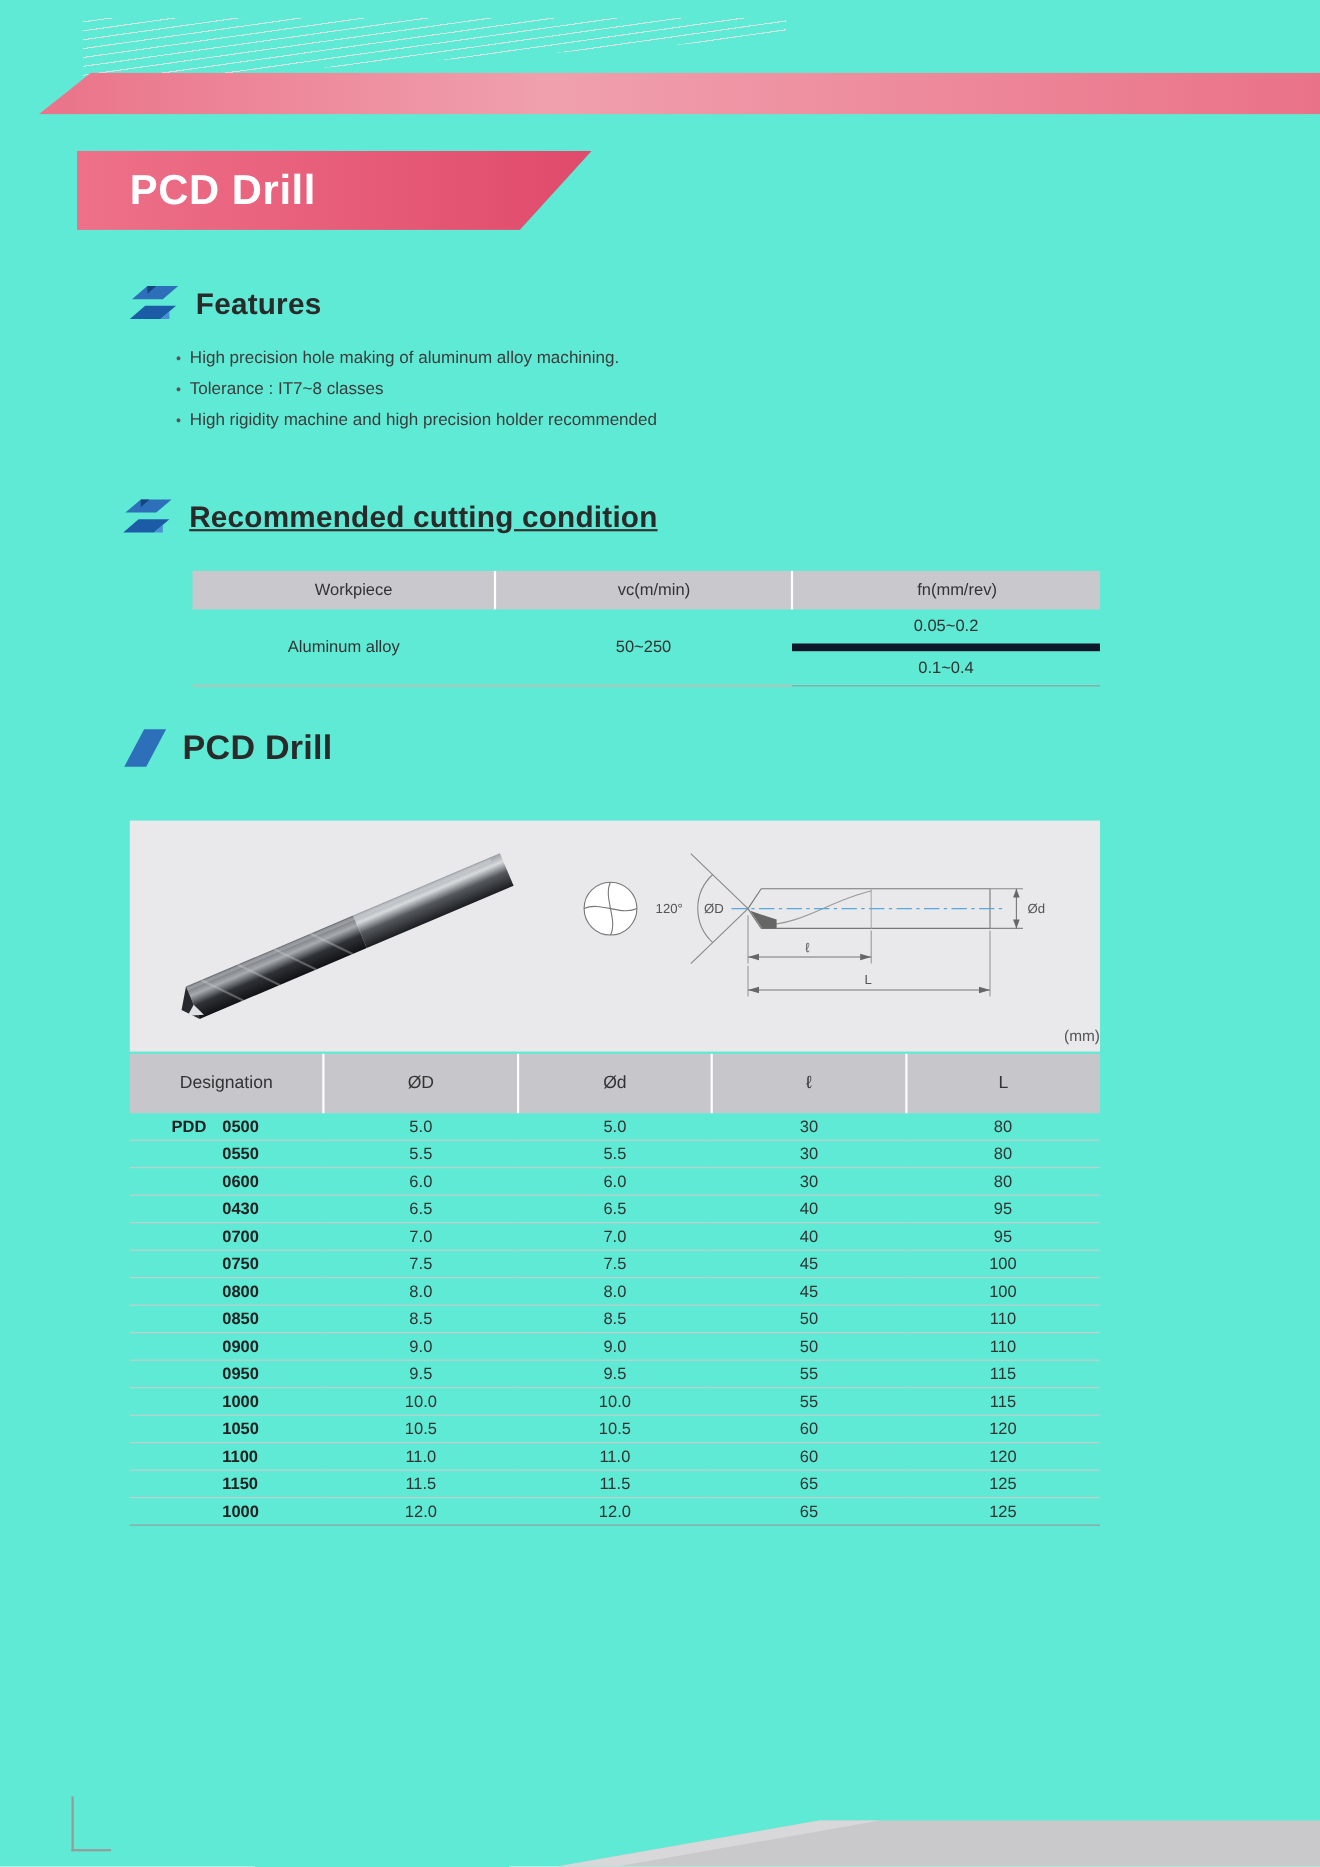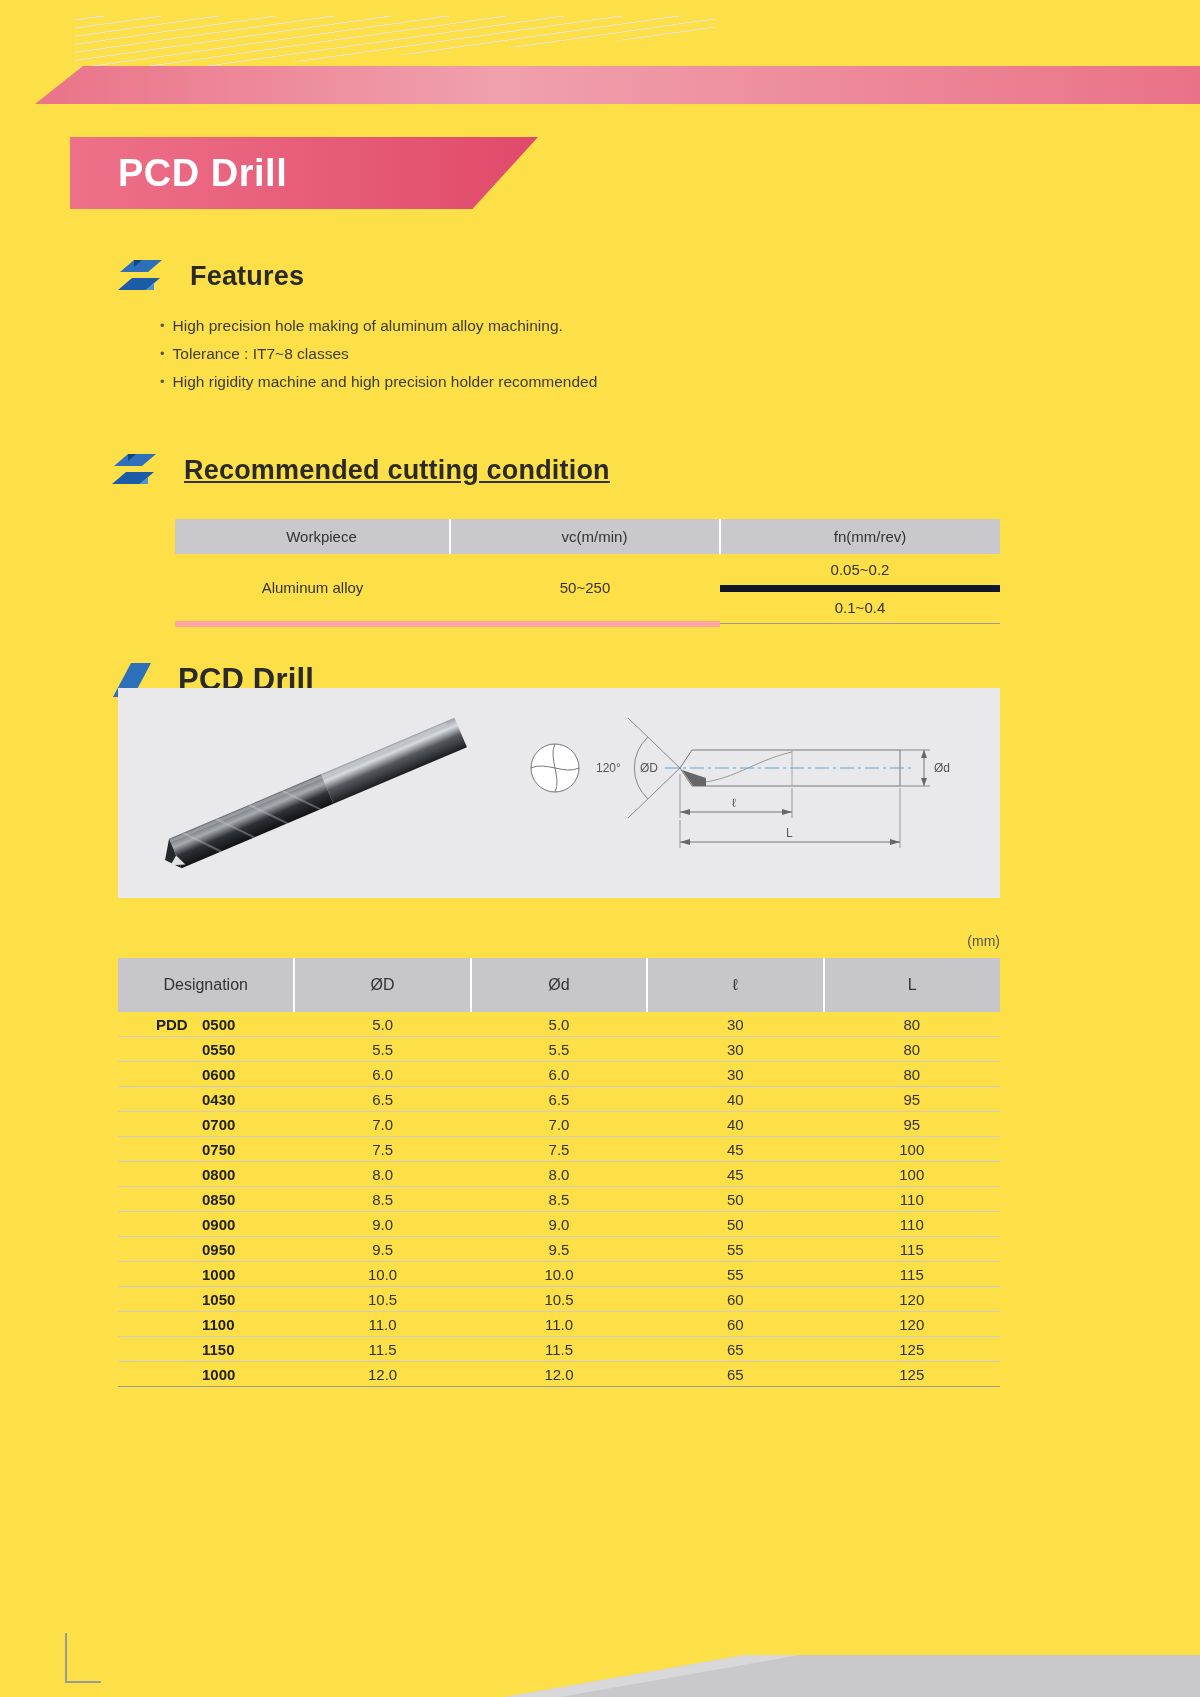--- a/index.html
+++ b/index.html
@@ -1,58 +1,58 @@
 <!DOCTYPE html>
 <html><head>
 <meta charset="utf-8">
 <style>
   html,body{margin:0;padding:0;background:#fff;}
-  .page{position:relative;width:1200px;height:1697px;background:#fde047;overflow:hidden;
+  .page{position:relative;width:1200px;height:1697px;background:#5eead4;overflow:hidden;
         font-family:"Liberation Sans",sans-serif;color:#333;}
 
   
   .pinstripes{position:absolute;left:75px;top:16px;width:640px;height:60px;
     background:repeating-linear-gradient(-8deg,#e3e3e6 0 1px,transparent 1px 8px);
     clip-path:polygon(0 100%,0 0,100% 0,100% 30%);opacity:.9;}
 
   
   .top-band{position:absolute;left:35px;top:66px;width:1165px;height:38px;
     background:linear-gradient(90deg,#ea7389,#f0a0ad 40%,#ea7288);
     clip-path:polygon(48px 0,100% 0,100% 100%,0 100%);}
 
   
   .title-banner{position:absolute;left:70px;top:137px;width:468px;height:72px;
     background:linear-gradient(90deg,#ee7189,#e04a6b);
     clip-path:polygon(0 0,100% 0,86% 100%,0 100%);
     display:flex;align-items:center;}
   .title-banner .txt{color:#fff;font-size:38px;font-weight:600;padding-left:48px;letter-spacing:.5px;}
 
   
-  .sec-head{position:absolute;display:flex;align-items:center;gap:28px;}
+  .sec-head{position:absolute;display:flex;align-items:center;gap:16px;}
   .sec-head .h-txt{font-size:27px;font-weight:700;color:#2a2a2a;letter-spacing:.2px;}
   .sec-head.big .h-txt{font-size:31px;}
   .slash-icon{width:20px;height:34px;background:#2d6fb8;transform:skewX(-28deg);margin:0 8px 0 10px;}
 
   
   .features-list{position:absolute;left:160px;top:312px;}
   .f-item{font-size:15.5px;color:#3c3c3c;line-height:28px;display:flex;gap:8px;}
   .f-item .dot{font-size:13px;color:#555;}
 
   
   .cut-table{position:absolute;left:175px;top:519px;width:825px;border-collapse:collapse;table-layout:fixed;}
   .cut-table col.c1{width:275px}.cut-table col.c2{width:270px}.cut-table col.c3{width:280px}
   .cut-table th{background:#c8c8cd;height:33px;font-weight:400;font-size:15px;color:#333;border-right:2px solid #fff;padding-left:20px;}
   .cut-table th:last-child{border-right:none;}
   .cut-table td{height:29px;font-size:15px;color:#333;text-align:center;}
-  .cut-table td.span2{border-bottom:6px solid #fca5a5;}
+  .cut-table td.span2{border-bottom:1px solid #fca5a5;}
   .cut-table td.fn1{border-bottom:7px solid #0f172a;}
   .cut-table td.fn2{border-bottom:1px solid #999;}
 
   
-  .product-box{position:absolute;left:118px;top:688px;width:882px;height:210px;background:#e9e9eb;}
+  .product-box{position:absolute;left:118px;top:746px;width:882px;height:210px;background:#e9e9eb;}
   .drill-photo{position:absolute;left:15px;top:5px;}
   .drawing{position:absolute;left:382px;top:12px;}
   .drawing text{font-size:12px;fill:#555;font-family:"Liberation Sans",sans-serif;}
 
   .unit-label{position:absolute;left:880px;top:933px;width:120px;text-align:right;font-size:14px;color:#555;}
 
   
   .size-table{position:absolute;left:118px;top:958px;width:882px;border-collapse:collapse;table-layout:fixed;}
   .size-table col{width:176px}
   .size-table th{background:#c6c6cb;height:52px;font-weight:500;font-size:16px;color:#333;border-right:2px solid #fff;}

